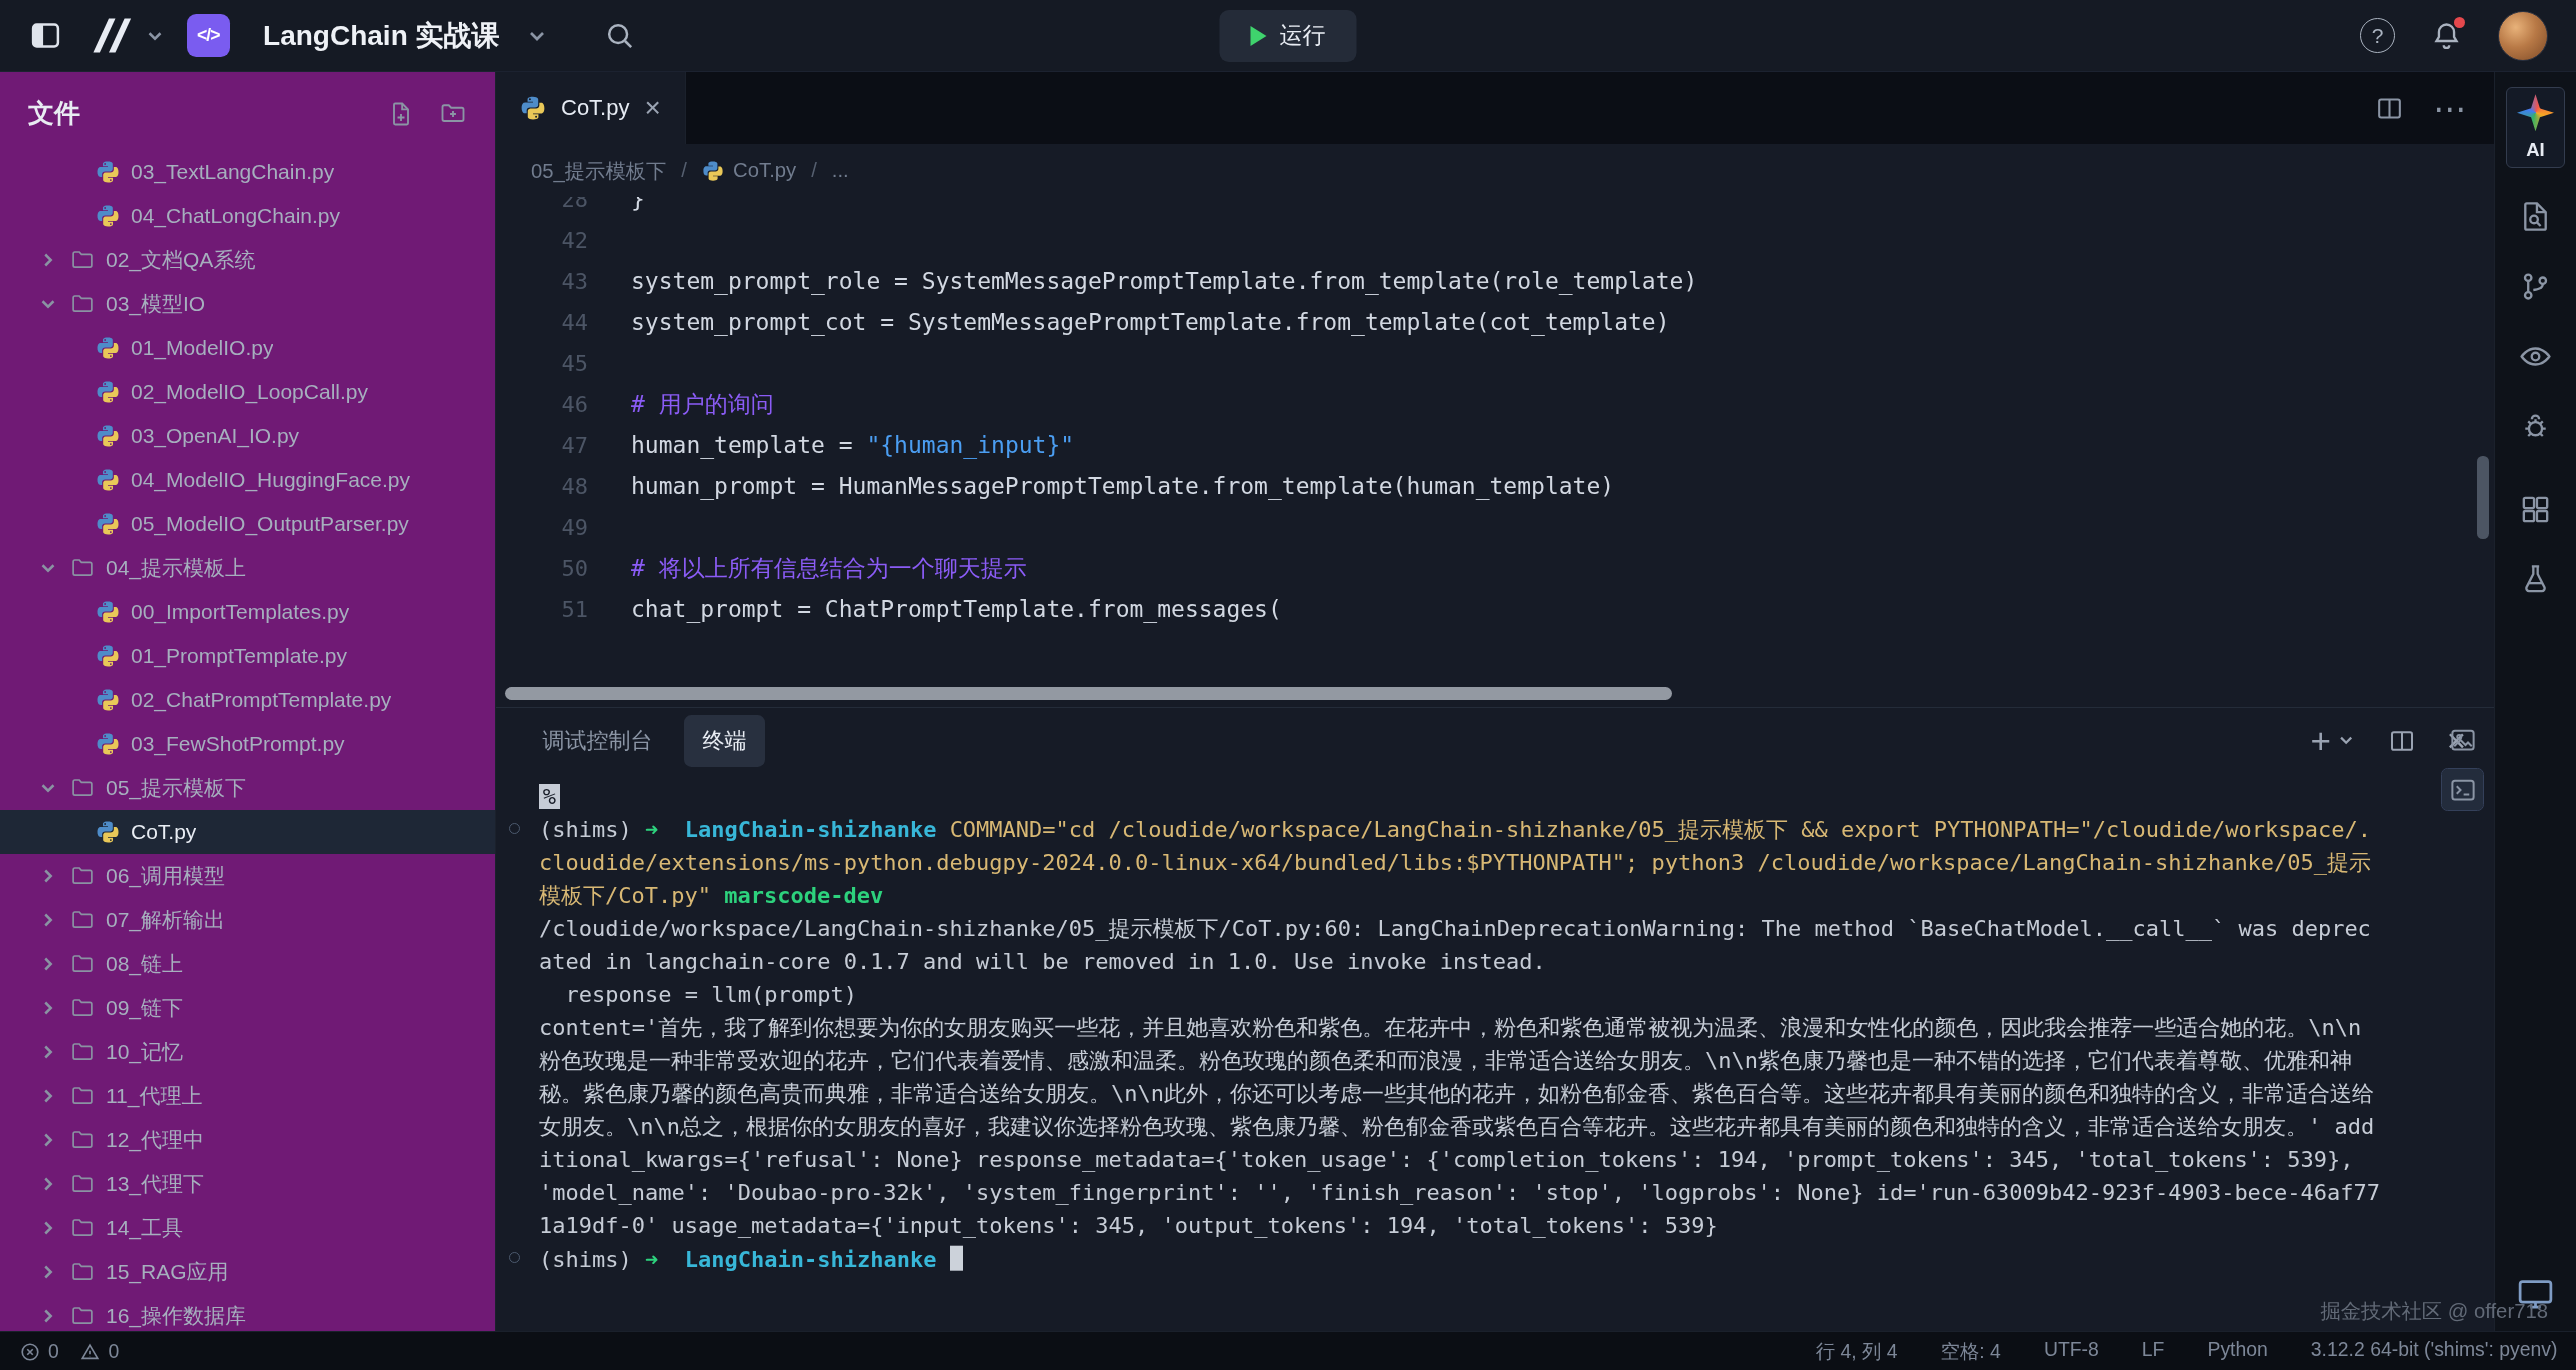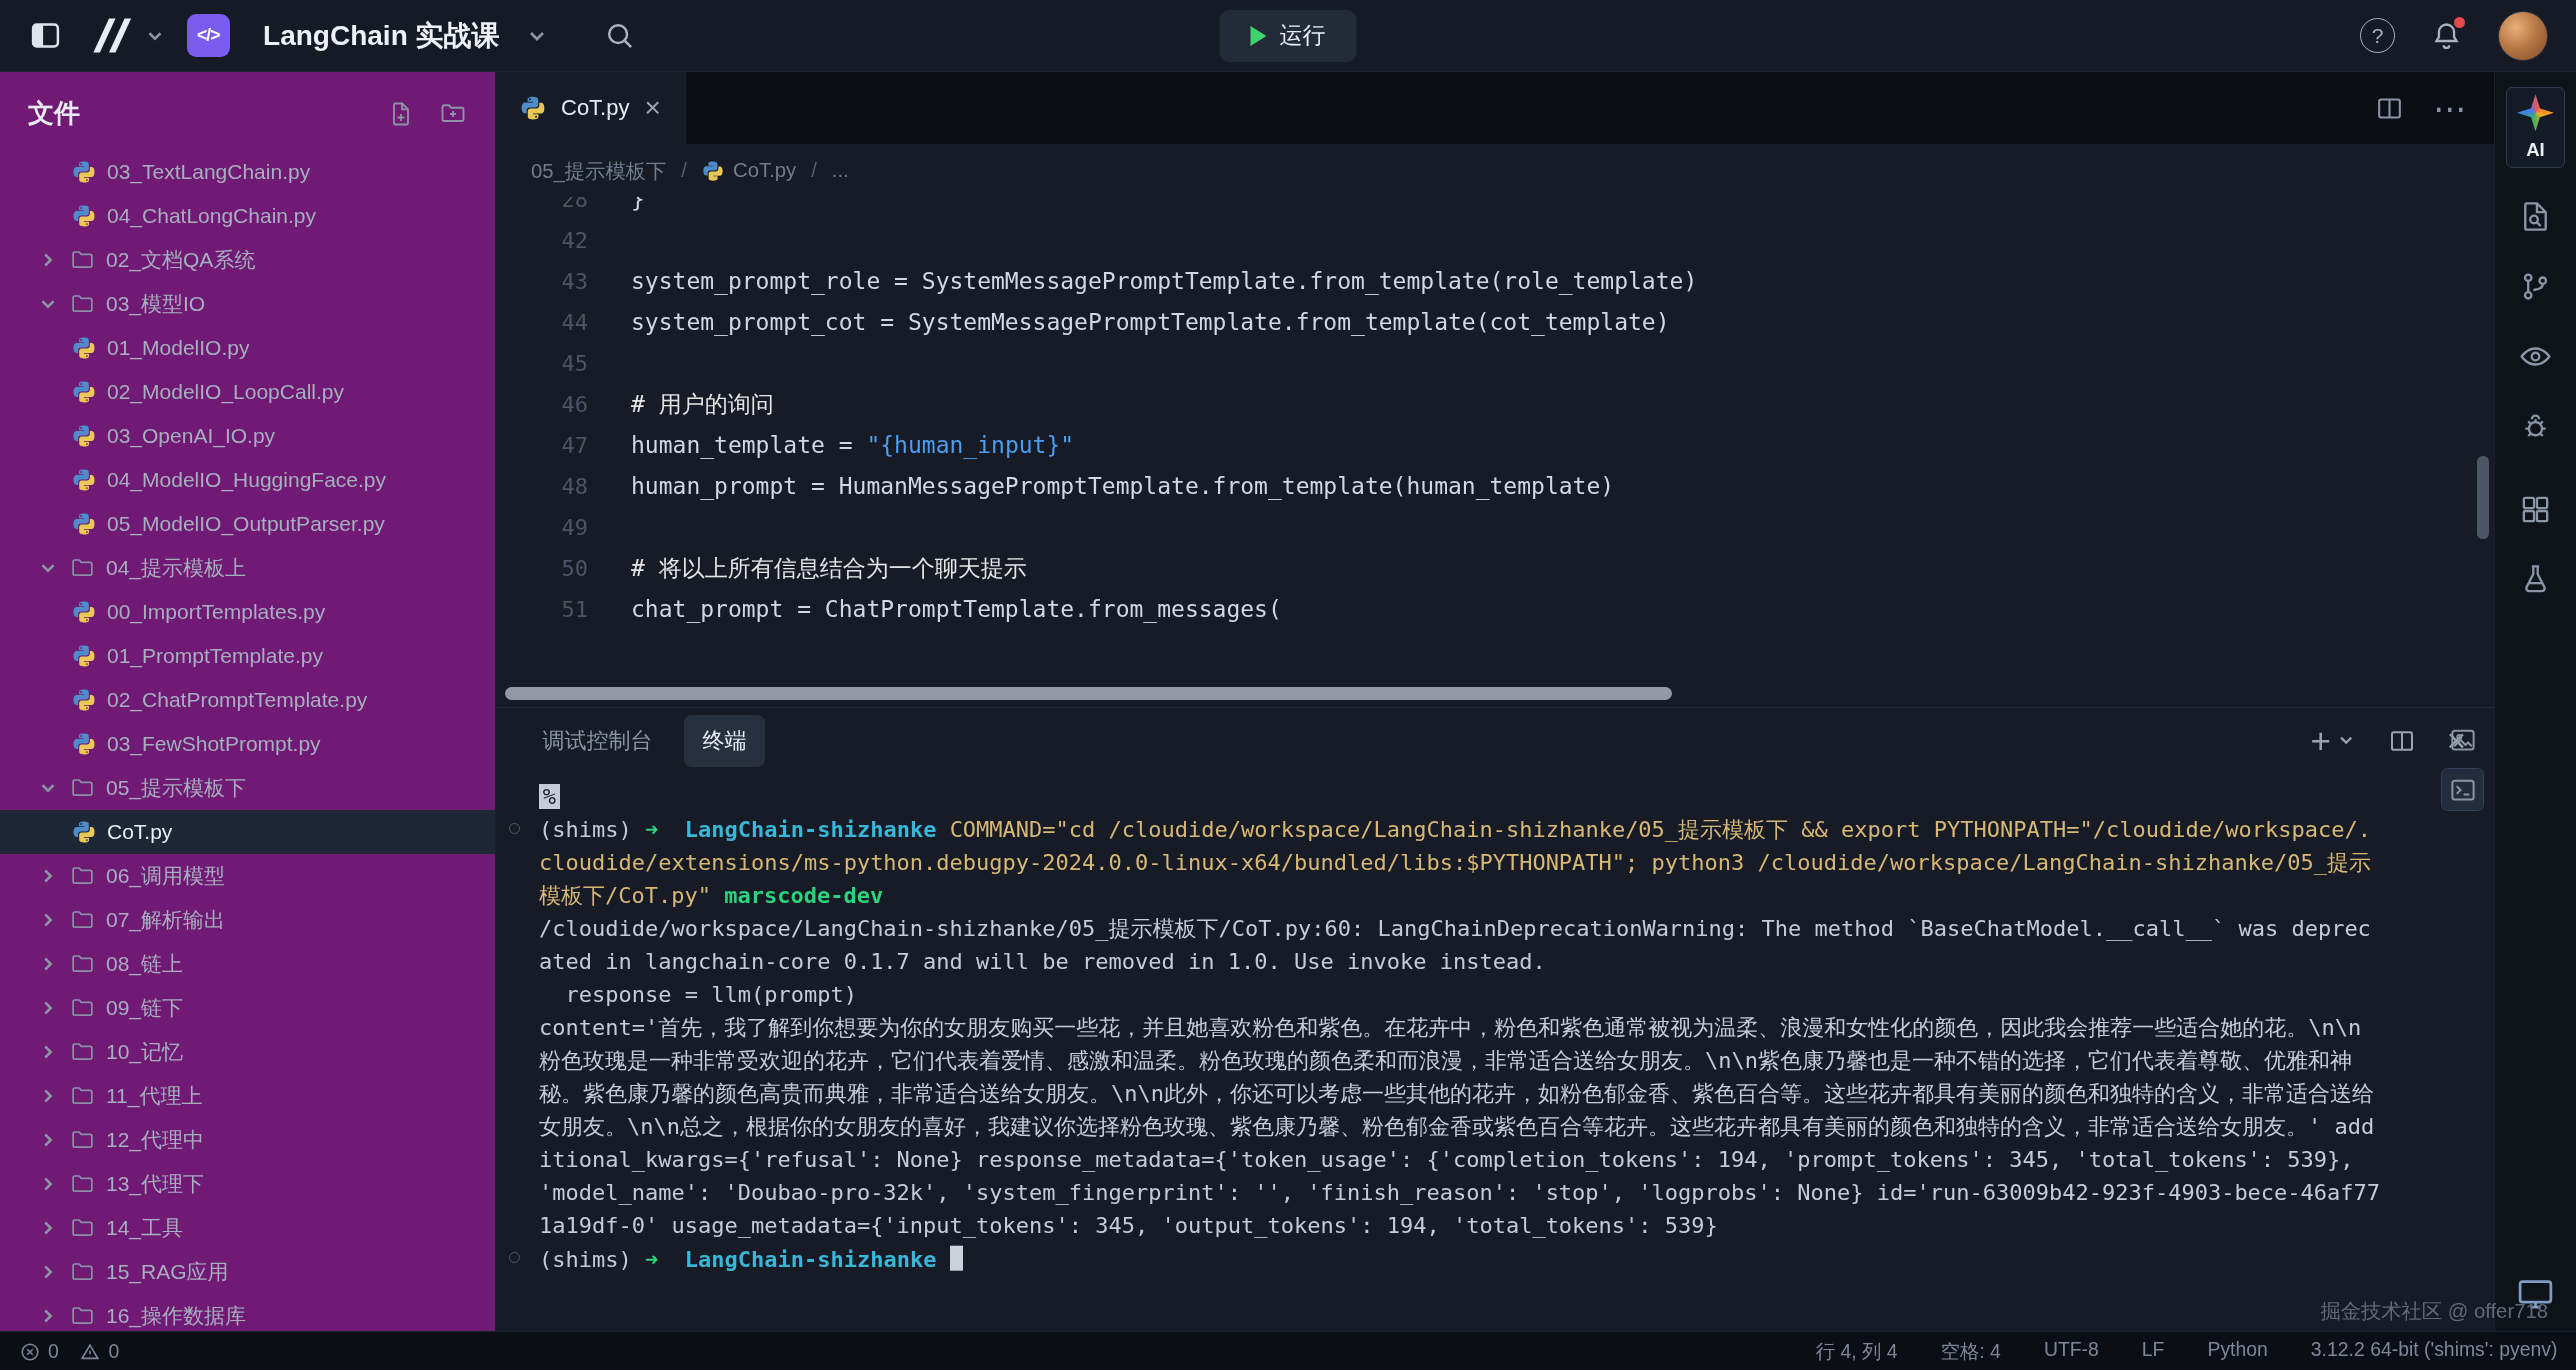--- a/index.html
+++ b/index.html
@@ -51,21 +51,21 @@
 
   
   .sidebar { width:496px; background:#701a75; border-right:0.9px solid #1b212c; display:flex; flex-direction:column; }
   .sidebar-header { display:flex; align-items:center; padding:24px 28px 15px 28px; }
   .sidebar-title { font-size:26px; font-weight:bold; color:#e8ecf2; }
   .sidebar-actions { margin-left:auto; display:flex; gap:24px; color:#8b95a5; }
   .sidebar-actions > span { cursor:pointer; display:flex; }
   .tree { flex:1; overflow:hidden; font-size:21px; color:#a6afbe; padding-top:3.7px; }
   .tree-row { height:44px; display:flex; align-items:center; gap:11px; cursor:pointer; white-space:nowrap; }
   .tree-row.folder { padding-left:37px; }
-  .tree-row.file { padding-left:72px; }
+  .tree-row.file { padding-left:96px; }
   .tree-row.selected { background:#1e2736; color:#e9edf4; }
   .twisty { display:flex; transition:none; }
   .twisty.open { transform:rotate(90deg); }
   .ticon { display:flex; flex:none; }
   .tlabel { overflow:hidden; text-overflow:ellipsis; }
 
   
   .main { flex:1; min-width:0; display:flex; flex-direction:column; position:relative; }
   .tabbar { height:72px; background:#0b0e15; display:flex; align-items:stretch; position:relative; }
   .tab {
@@ -86,21 +86,21 @@
 
   .code-area {
     flex:1; background:#161b26; position:relative; overflow:hidden;
     font-family:"DejaVu Sans Mono","Liberation Mono",monospace; font-size:23px;
   }
   .code-lines { margin-top:-18.5px; }
   .code-line-row { display:flex; height:41px; line-height:41px; white-space:pre; cursor:text; }
   .ln { width:92px; text-align:right; color:#4c5565; flex:none; font-size:22px; }
   .code-text { padding-left:43px; }
   .tk-p { color:#d2d8e2; }
-  .tk-c { color:#e5e5e5; }
+  .tk-c { color:#8b5cf6; }
   .tk-s { color:#4b9ef2; }
   .hscrollbar {
     position:absolute; left:9.2px; bottom:7.4px; width:1167px; height:13px;
     border-radius:6.5px; background:#a9afb9; opacity:.85; cursor:pointer;
   }
   .vscrollbar {
     position:absolute; right:5.5px; top:259px; width:12px; height:83px;
     border-radius:5.5px; background:#4c5563; cursor:pointer;
   }
 

